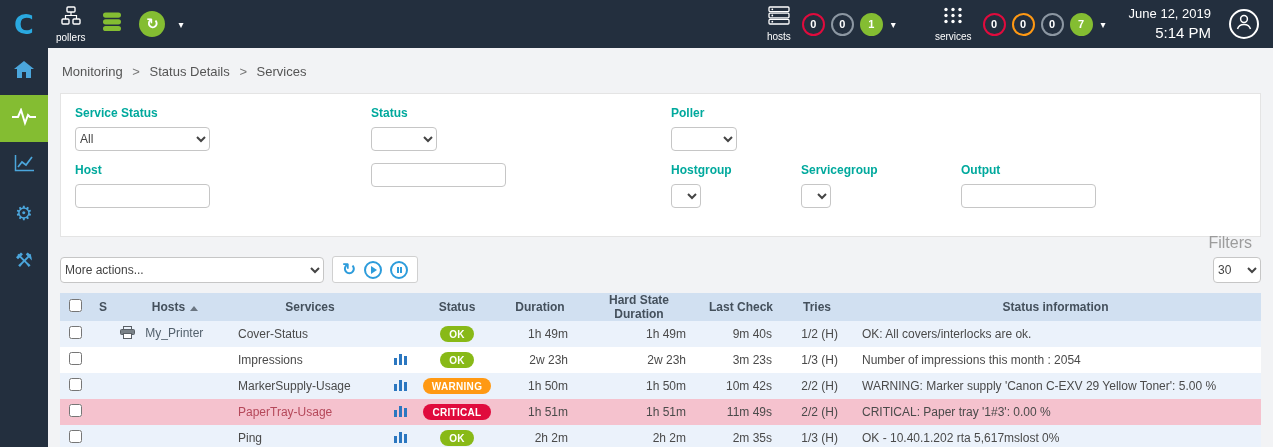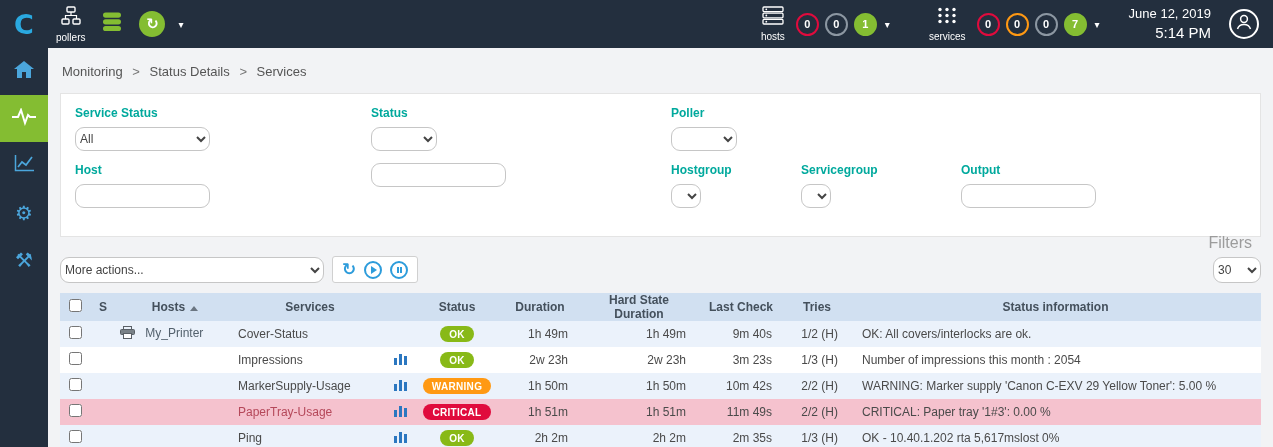--- a/index.html
+++ b/index.html
@@ -12,40 +12,40 @@
   .tb-label{font-size:10px;margin-top:2px;color:#fff}
   .sync{width:26px;height:26px;border-radius:50%;background:#84bd32;color:#fff;display:flex;align-items:center;justify-content:center;font-size:15px;font-weight:bold;font-family:"DejaVu Sans",sans-serif}
   .chev{color:#fff;font-size:10px;margin:0 5px;font-family:"DejaVu Sans",sans-serif}
   .tb-status{display:flex;align-items:center;margin-left:26px}
   .cnt{width:23px;height:23px;border-radius:50%;border:2px solid;display:flex;align-items:center;justify-content:center;font-size:11px;font-weight:bold;margin:0 3px;color:#fff;cursor:pointer}
   .cnt.red{border-color:#e00b3d}
   .cnt.gray{border-color:#8c97a2}
   .cnt.orange{border-color:#ff9913}
   .cnt.green{background:#84bd32;border-color:#84bd32}
   .push{margin-left:auto}
-  .datetime{text-align:right;font-size:13px;line-height:1.35;margin-left:24px}
+  .datetime{text-align:right;font-size:13px;line-height:1.35;margin-left:18px}
   .datetime .time{font-size:15px}
   .avatar{width:30px;height:30px;border:2px solid #fff;border-radius:50%;margin:0 14px 0 18px;display:flex;align-items:center;justify-content:center;cursor:pointer}
   
   .body-row{display:flex;height:399px}
   .sidebar{width:48px;background:#232f3e;display:flex;flex-direction:column}
   .side-item{height:47px;display:flex;align-items:center;justify-content:center;cursor:pointer}
   .side-item.active{background:#84bd32}
   .glyph{font-family:"DejaVu Sans",sans-serif;color:#4ba6dc;font-size:20px;line-height:1}
   
   .content{flex:1;padding:8px 12px 0 12px;overflow:hidden}
   .breadcrumb{font-size:13px;color:#555;margin:8px 0 14px 2px}
   .breadcrumb .sep{margin:0 6px;color:#777}
   .card{background:#fff;border:1px solid #e4e4e4;padding:12px 14px 16px;position:relative}
   .f-row{display:flex;margin-bottom:12px}
   .f-row:last-child{margin-bottom:0}
   .f-field{display:flex;flex-direction:column}
   .w1{width:296px}.w2{width:300px}.w3{width:130px}.w4{width:160px}
   .f-label{color:#00a99d;font-size:12px;font-weight:bold;margin-bottom:7px}
-  select,input[type=text]{height:24px;border:1px solid #c6c6c6;border-radius:9px;background:#fff;font-size:12px;color:#444;font-family:"Liberation Sans",sans-serif}
+  select,input[type=text]{height:24px;border:1px solid #c6c6c6;border-radius:4px;background:#fff;font-size:12px;color:#444;font-family:"Liberation Sans",sans-serif}
   .sel-lg{width:135px}.sel-sm{width:66px}.sel-xs{width:30px}
   .inp{width:135px;padding:0 6px}
   .filters-tag{position:absolute;right:8px;bottom:-16px;font-size:16px;color:#9c9c9c}
   
   .toolbar{display:flex;align-items:center;margin:19px 0 10px}
   .sel-actions{width:264px;height:26px}
   .icon-box{display:flex;align-items:center;gap:8px;background:#fff;border:1px solid #d0d0d0;border-radius:3px;height:27px;padding:0 9px;margin-left:8px}
   .refresh-glyph{color:#2d9cdb;font-size:17px;font-weight:bold;font-family:"DejaVu Sans",sans-serif;cursor:pointer;line-height:1}
   .cbtn{width:18px;height:18px;border:2px solid #2d9cdb;border-radius:50%;position:relative;cursor:pointer}
   .cbtn.play::after{content:"";position:absolute;left:5px;top:3px;border-left:6px solid #2d9cdb;border-top:4px solid transparent;border-bottom:4px solid transparent}

